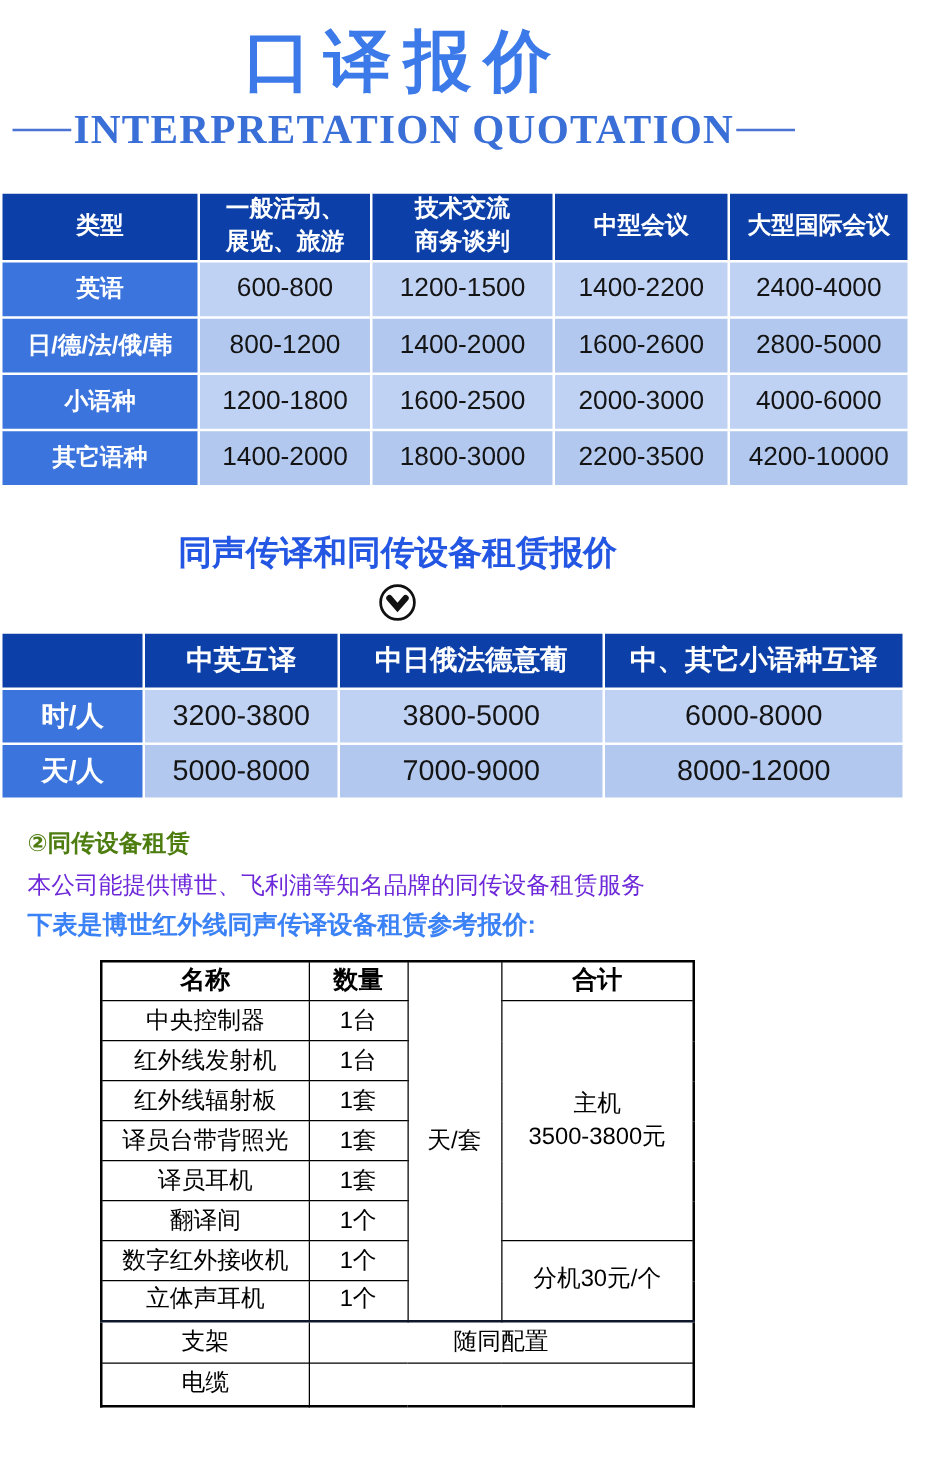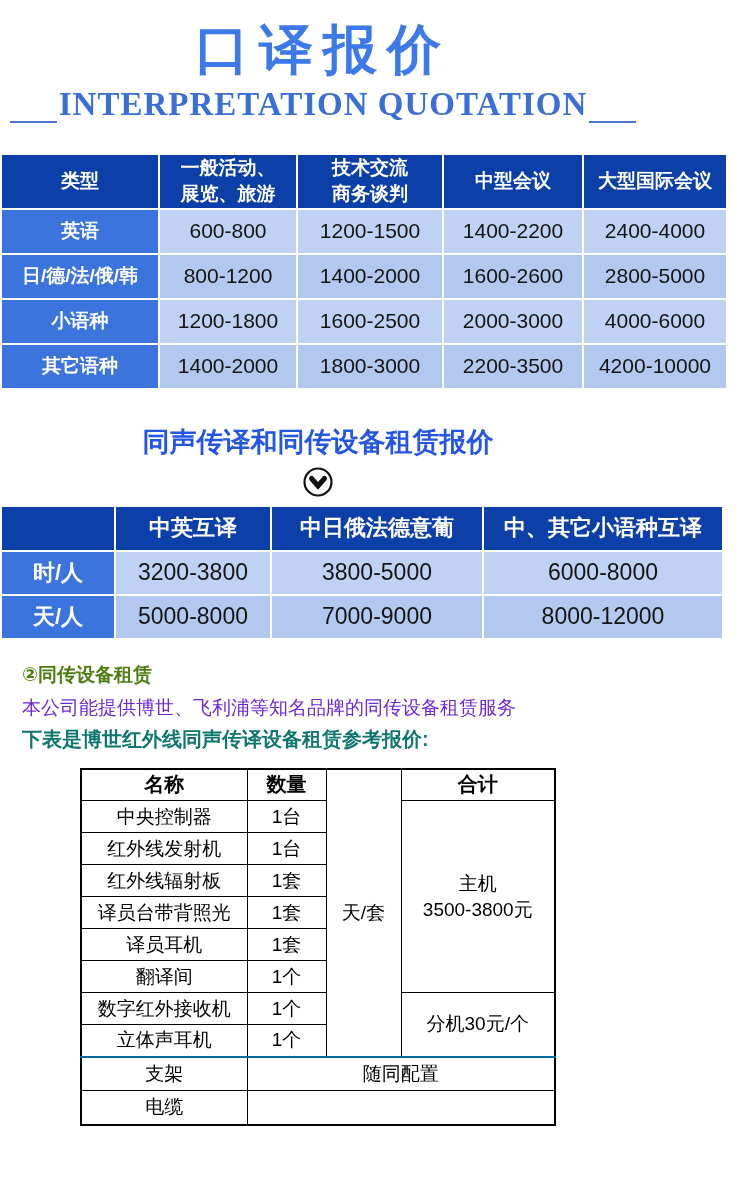--- a/index.html
+++ b/index.html
@@ -9,21 +9,21 @@
     font-family: "Liberation Sans", "DejaVu Sans", sans-serif;
     overflow: hidden;
   }
   .page { width: 636px; height: 1186px; position: relative; padding-top: 16px; }
 
   
   .main-title {
     text-align: center; color: #3d7ae9; font-size: 54px; font-weight: bold;
     letter-spacing: 10px; line-height: 1.25; margin-left: 10px;
   }
-  .subtitle-row { display: flex; align-items: flex-end; margin-top: 2px; margin-left: 10px; }
+  .subtitle-row { display: flex; align-items: center; margin-top: 2px; margin-left: 10px; }
   .subtitle-line { flex: 1 1 auto; border-top: 2px solid #4a74d4; height: 0; }
   .subtitle-text {
     font-family: "Liberation Serif", "DejaVu Serif", serif;
     color: #3a6fd8; font-size: 33px; font-weight: bold; white-space: nowrap;
     padding: 0 2px; letter-spacing: 1px;
   }
 
   
   table.blue-table { border-collapse: collapse; table-layout: fixed; }
   table.blue-table th, table.blue-table td {
@@ -58,34 +58,34 @@
   table.t2 thead th { font-size: 22px; height: 45px; }
   table.t2 tbody th { font-size: 22px; }
   table.t2 tbody td { font-size: 23px; }
   table.t2 tbody tr { height: 44px; }
   .t2-col0 { width: 114px; } .t2-col1 { width: 156px; }
   .t2-col2 { width: 212px; } .t2-col3 { width: 240px; }
 
   
   .equip-heading { margin: 22px 0 0 22px; color: #4d7c0f; font-size: 19px; font-weight: bold; }
   .equip-line1 { margin: 7px 0 0 22px; color: #6d28d9; font-size: 19px; }
-  .equip-line2 { margin: 5px 0 0 22px; color: #0f766e; font-size: 20px; font-weight: bold; }
+  .equip-line2 { margin: 5px 0 0 22px; color: #3b82f6; font-size: 20px; font-weight: bold; }
 
   table.t3 {
     border-collapse: collapse; table-layout: fixed;
     width: 474px; margin: 15px auto 0; border: 2px solid #000;
   }
   table.t3 th, table.t3 td {
     border: 1px solid #000; text-align: center; vertical-align: middle;
     color: #000000; font-size: 19px; white-space: pre-line; line-height: 1.35;
   }
   table.t3 tr { height: 32px; }
   table.t3 tr.tall { height: 34px; }
   table.t3 th { font-weight: bold; font-size: 20px; }
-  tr.thick-top th, tr.thick-top td { border-top: 2px solid #0369a1; }
+  tr.thick-top th, tr.thick-top td { border-top: 2px solid #0f172a; }
   .t3-col0 { width: 166px; } .t3-col1 { width: 79px; }
   .t3-col2 { width: 75px; }  .t3-col3 { width: 154px; }
 </style>
 </head>
 <body>
 
 <div class="page">
 
   <div class="main-title">口译报价</div>
 

